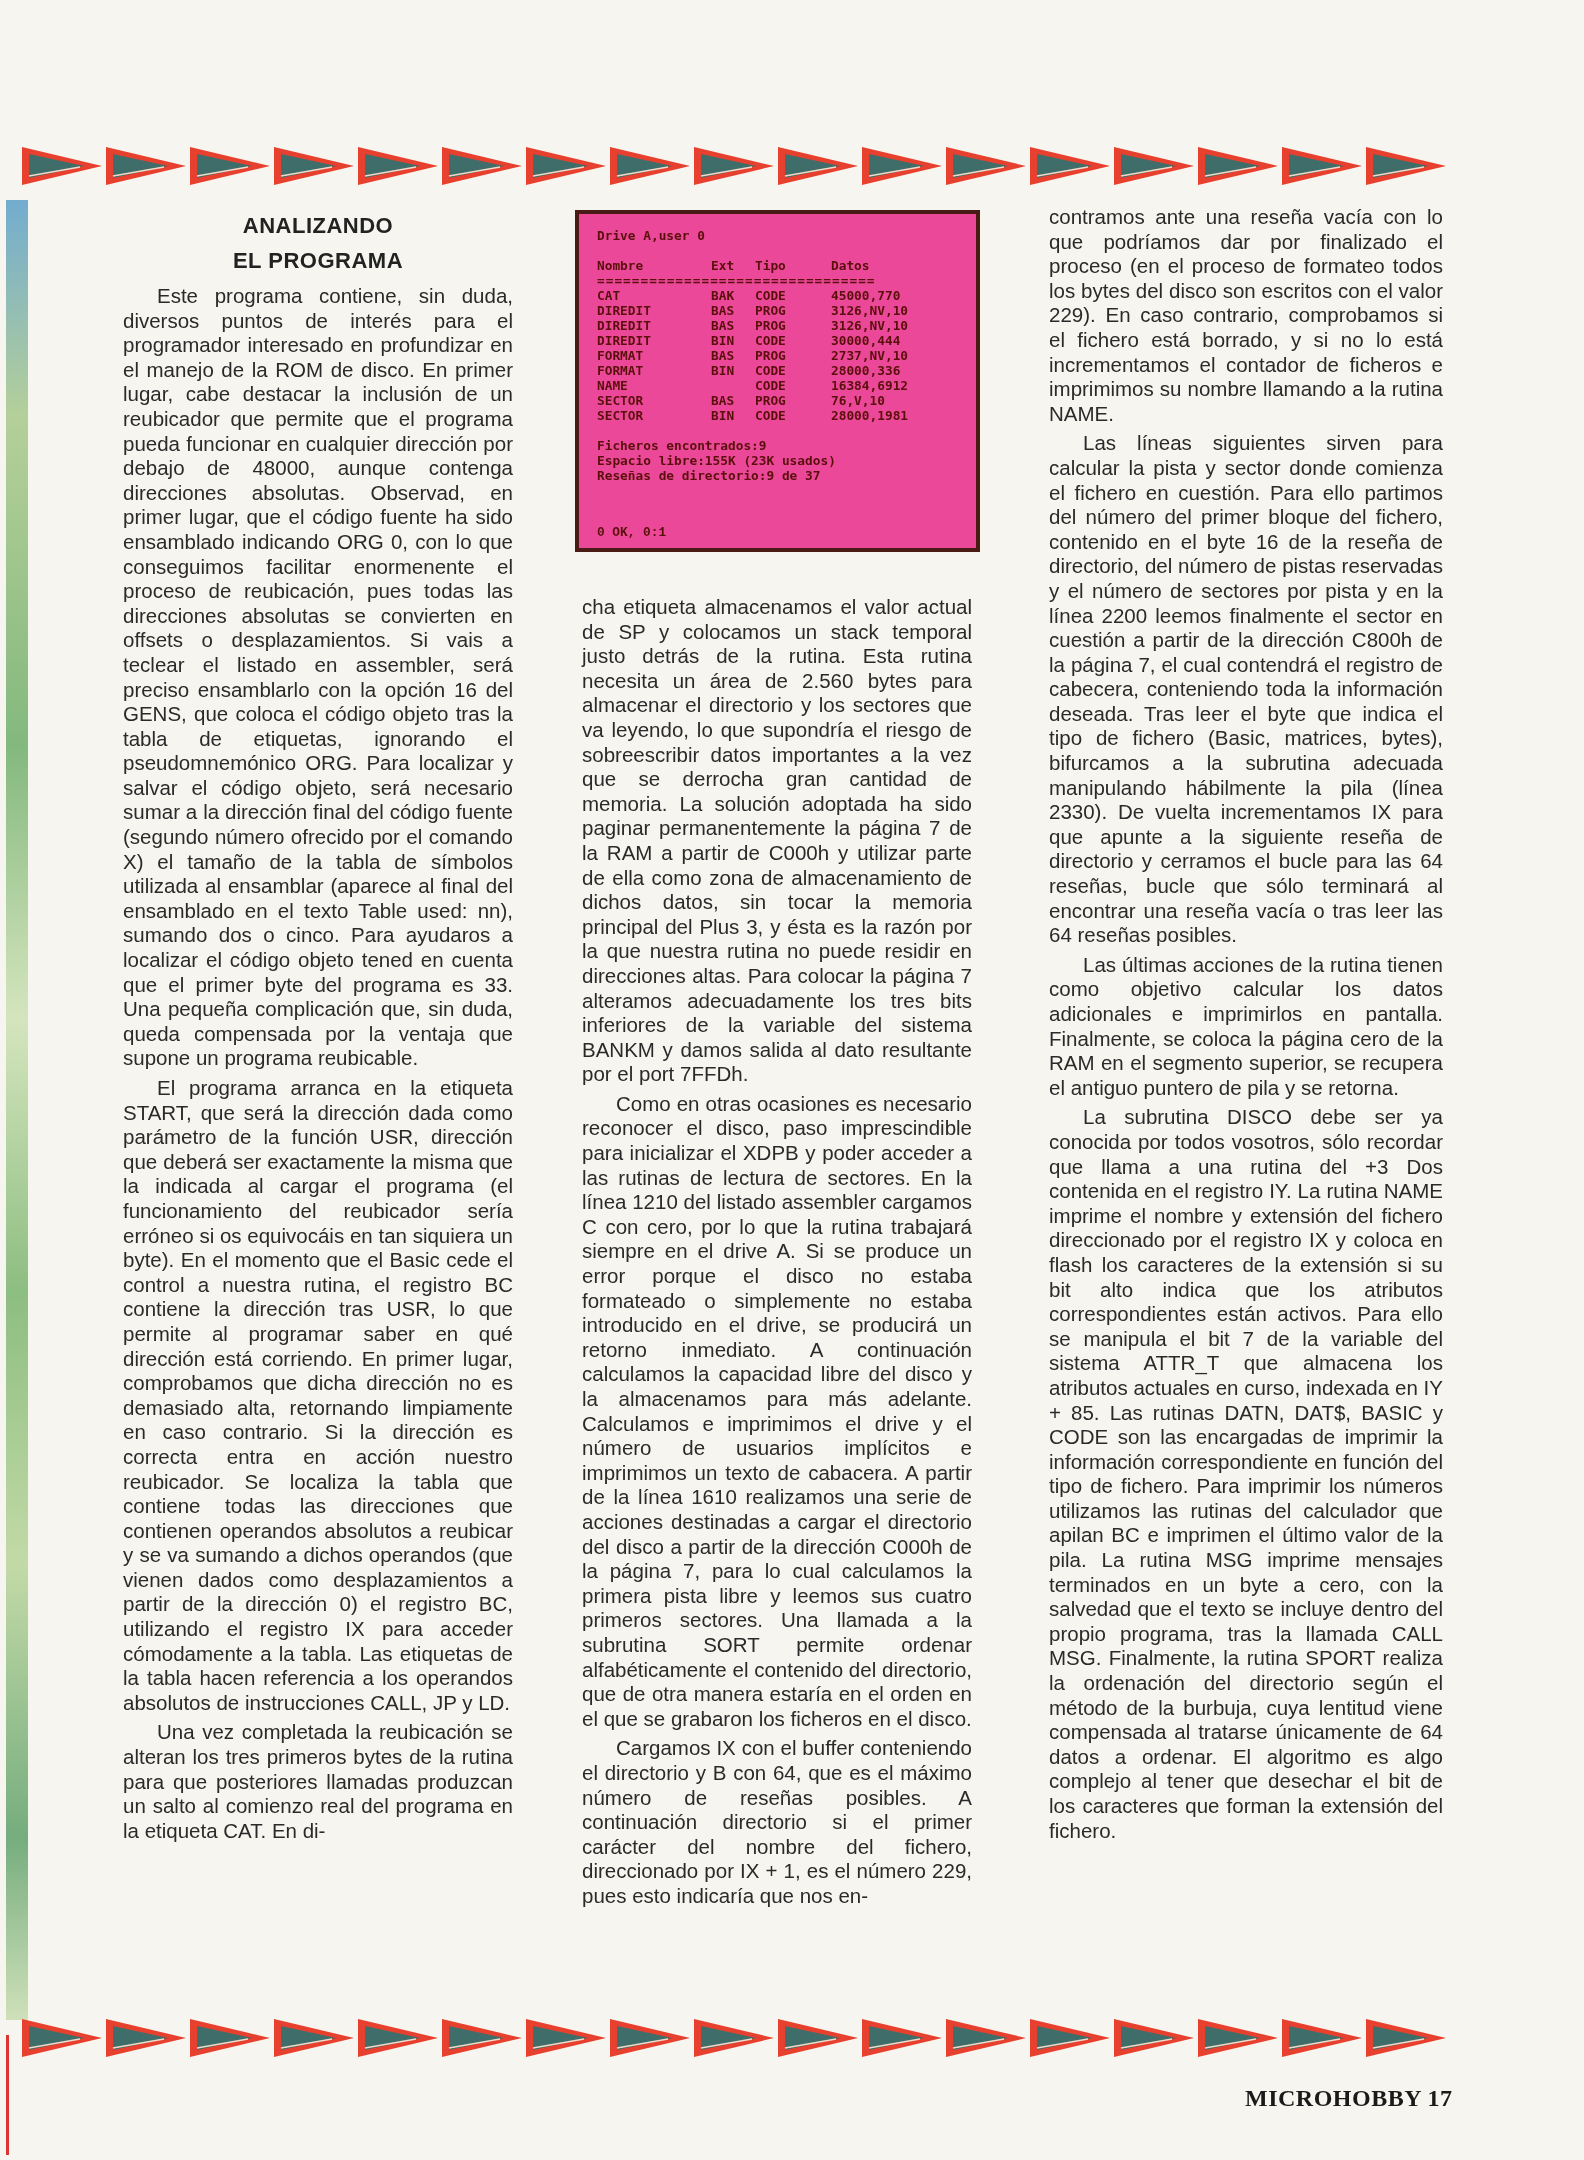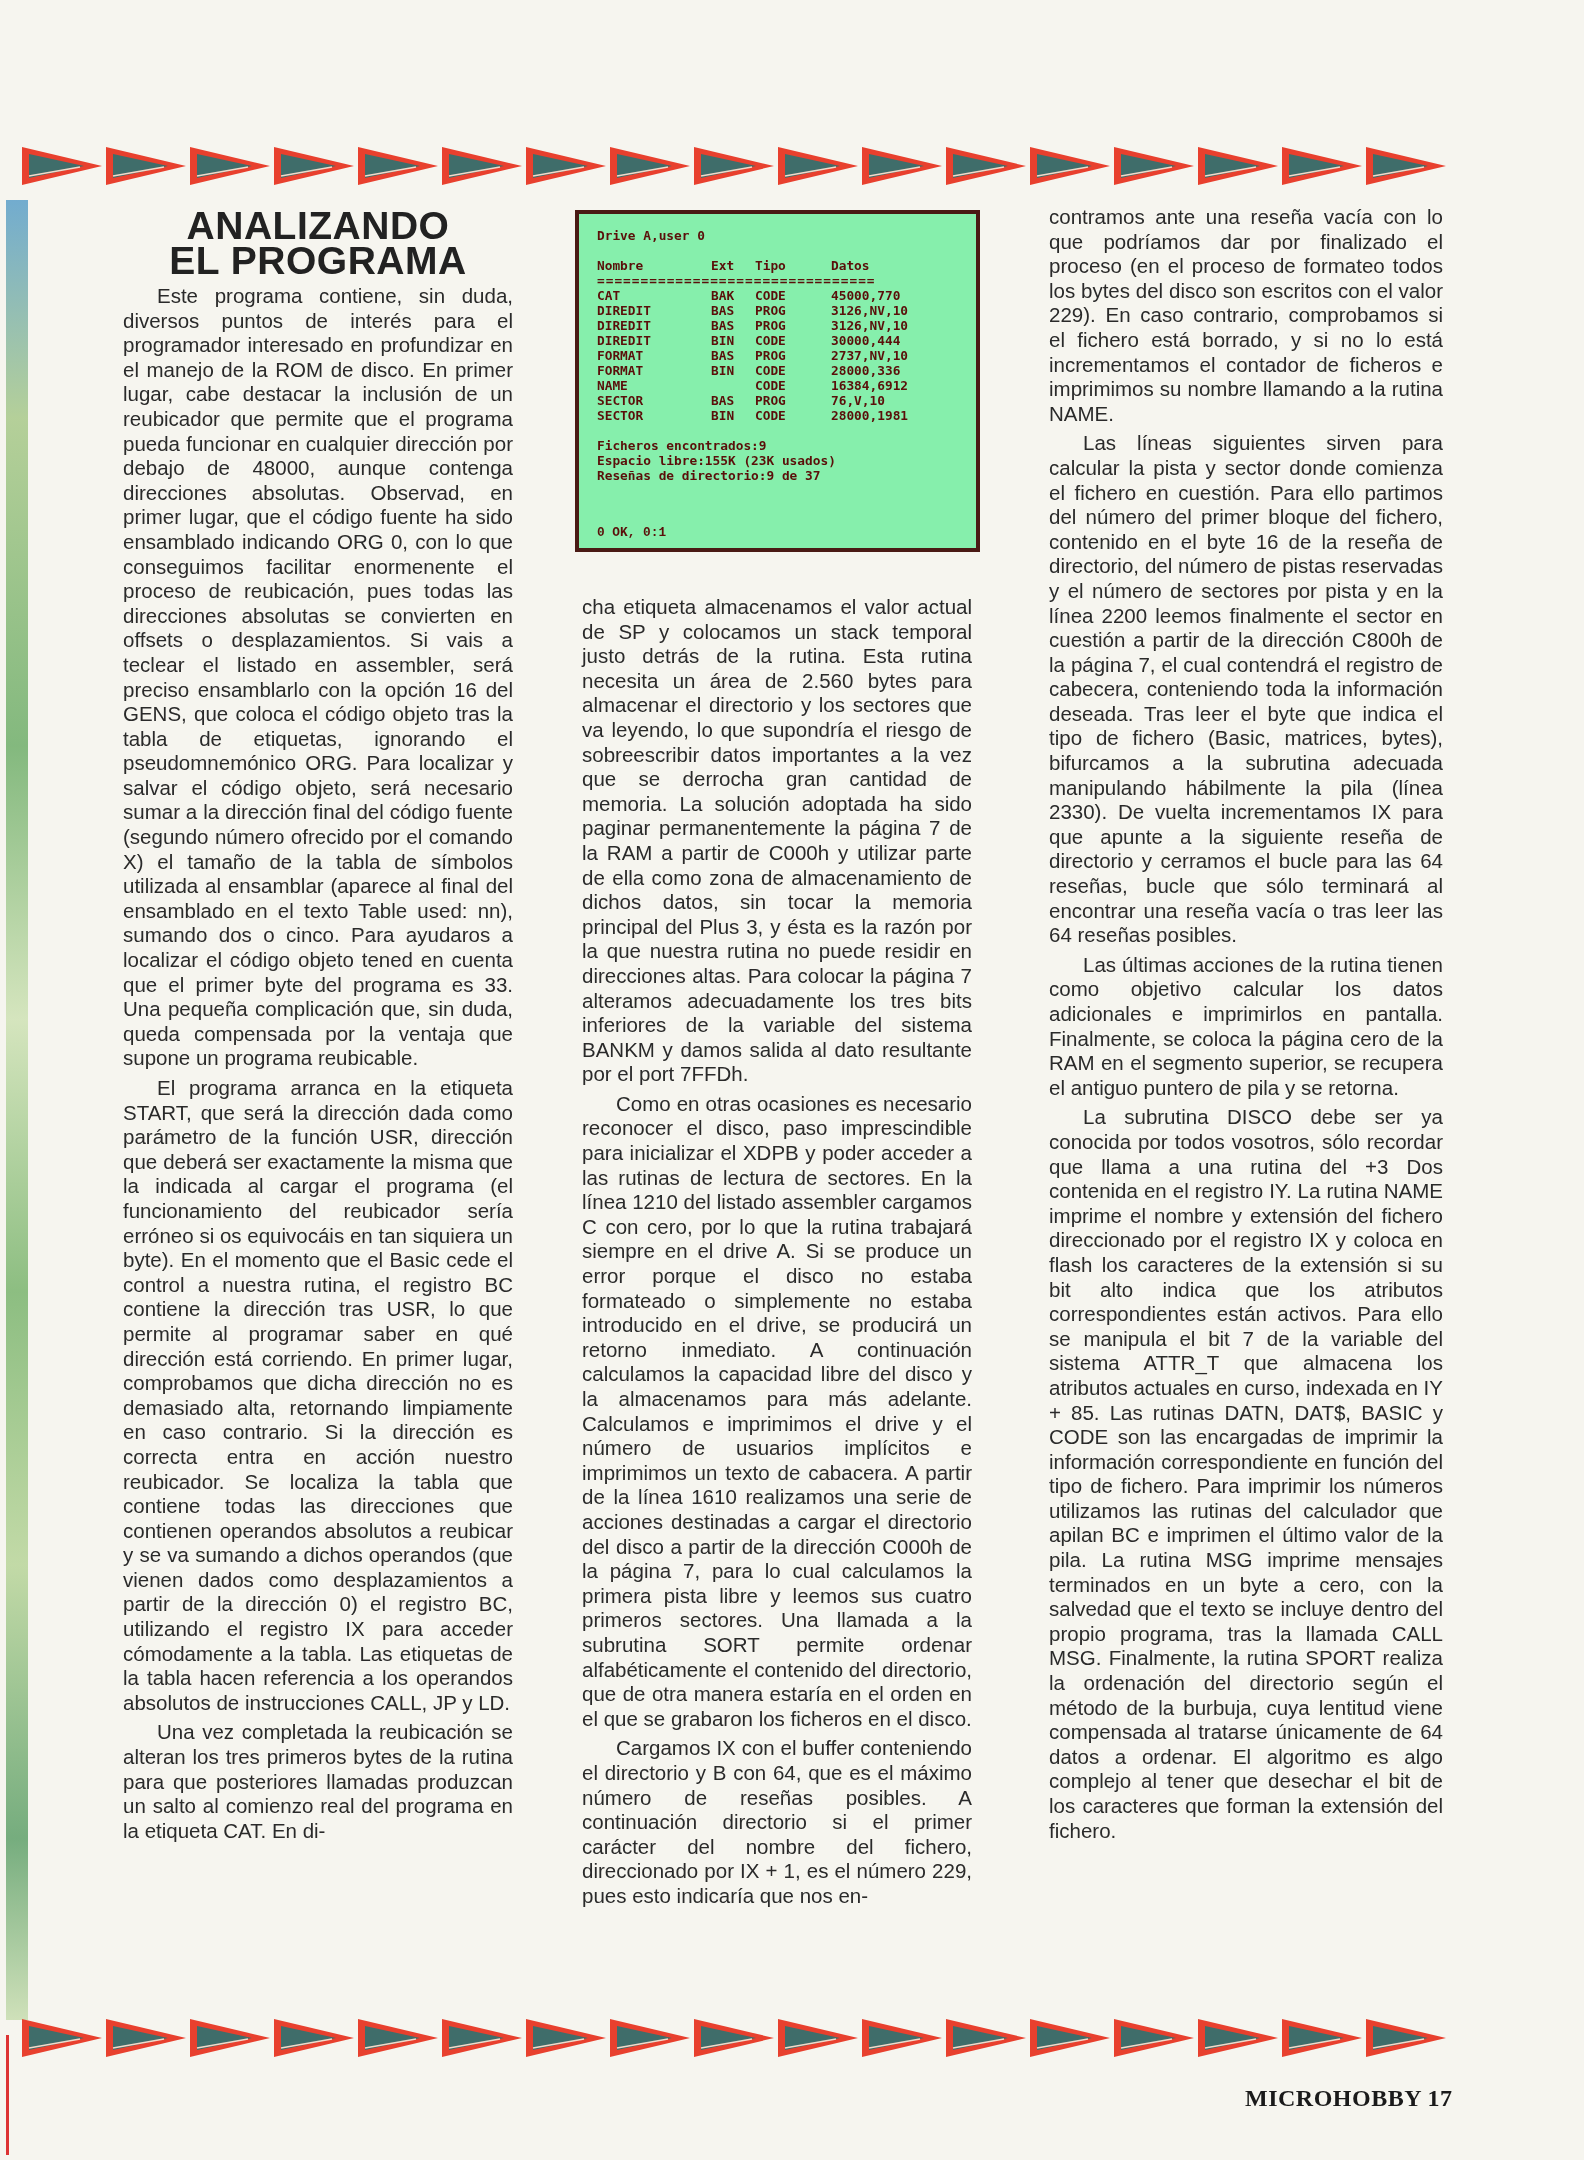--- a/index.html
+++ b/index.html
@@ -5,22 +5,22 @@
   html,body{margin:0;padding:0;}
   body{width:1584px;height:2160px;background:#f6f5ef;position:relative;overflow:hidden;font-family:"Liberation Sans",sans-serif;color:#2a2a2a;}
   .edge-strip{position:absolute;left:6px;top:200px;width:22px;height:1820px;background:linear-gradient(180deg,#5b9fc9 0%,#a9c98a 12%,#6fae6a 30%,#cfe2b5 45%,#7ab46e 60%,#b9d59a 75%,#5fa06a 90%,#c8ddb0 100%);opacity:.85;}
   .edge-mark{position:absolute;left:6px;top:2035px;width:3px;height:120px;background:#d33;}
   .pennants{position:absolute;display:flex;gap:0;align-items:center;}
   .pennant{width:84px;height:46px;position:relative;}
   .pennant svg{width:84px;height:46px;display:block;}
   .col{position:absolute;font-size:20.5px;line-height:24.6px;text-align:justify;}
   .col p{margin:5px;text-indent:34px;}
   .col p.noindent{text-indent:0;}
-  .title{text-align:center;font-weight:bold;font-size:39px;line-height:35px;color:#222;margin:0 0 6px 0;letter-spacing:0.5px;}
-  .screen{position:absolute;left:575px;top:210px;width:405px;height:342px;background:#86efac;border:4px solid #4a1a14;box-sizing:border-box;padding:14px 18px;font-family:"DejaVu Sans Mono",monospace;font-weight:bold;color:#5a0f0a;font-size:12.8px;line-height:15px;}
+  .title{text-align:center;font-weight:bold;font-size:22px;line-height:35px;color:#222;margin:0 0 6px 0;letter-spacing:0.5px;}
+  .screen{position:absolute;left:575px;top:210px;width:405px;height:342px;background:#ec4899;border:4px solid #4a1a14;box-sizing:border-box;padding:14px 18px;font-family:"DejaVu Sans Mono",monospace;font-weight:bold;color:#5a0f0a;font-size:12.8px;line-height:15px;}
   .screen .row{white-space:pre;}
   .screen .sep{letter-spacing:1px;overflow:hidden;white-space:nowrap;}
   .gap{height:15px;}
   .footer{position:absolute;left:1245px;top:2085px;font-family:"Liberation Serif",serif;font-weight:bold;font-size:24px;color:#1a1a1a;letter-spacing:0.5px;}
 </style>
 </head>
 <body>
 
 <div class="edge-strip"></div>
 <div class="edge-mark"></div>

